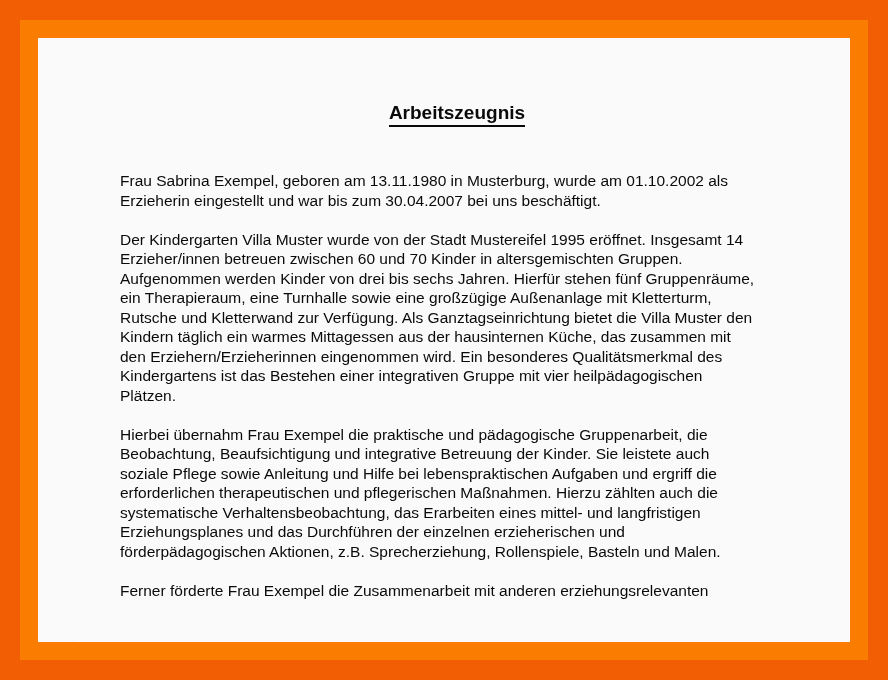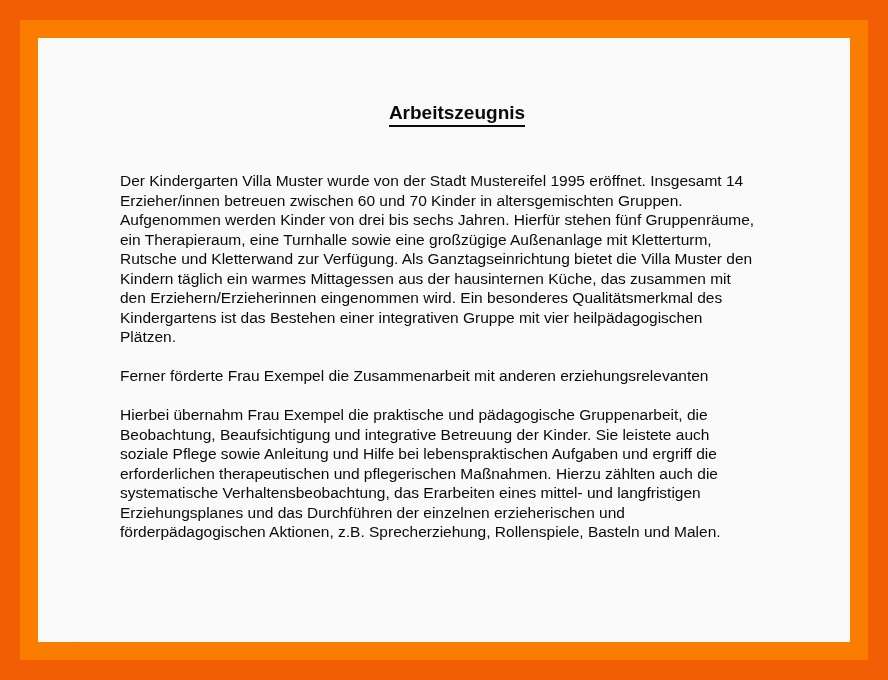--- a/index.html
+++ b/index.html
@@ -69,33 +69,35 @@
 <body>
 
 <div class="frame-outer">
   <div class="frame-inner">
     <div class="page">
       <div class="watermark">vorlage</div>
       <div class="content">
         <h1 class="doc-title">
           <span class="title-text">Arbeitszeugnis</span>
         </h1>
+        <div class="para">Frau Sabrina Exempel, geboren am 13.11.1980 in Musterburg, wurde am 01.10.2002 als
+Erzieherin eingestellt und war bis zum 30.04.2007 bei uns beschäftigt.</div>
         <div class="para">Der Kindergarten Villa Muster wurde von der Stadt Mustereifel 1995 eröffnet. Insgesamt 14
 Erzieher/innen betreuen zwischen 60 und 70 Kinder in altersgemischten Gruppen.
 Aufgenommen werden Kinder von drei bis sechs Jahren. Hierfür stehen fünf Gruppenräume,
 ein Therapieraum, eine Turnhalle sowie eine großzügige Außenanlage mit Kletterturm,
 Rutsche und Kletterwand zur Verfügung. Als Ganztagseinrichtung bietet die Villa Muster den
 Kindern täglich ein warmes Mittagessen aus der hausinternen Küche, das zusammen mit
 den Erziehern/Erzieherinnen eingenommen wird. Ein besonderes Qualitätsmerkmal des
 Kindergartens ist das Bestehen einer integrativen Gruppe mit vier heilpädagogischen
 Plätzen.</div>
-        <div class="para">Ferner förderte Frau Exempel die Zusammenarbeit mit anderen erziehungsrelevanten</div>
         <div class="para">Hierbei übernahm Frau Exempel die praktische und pädagogische Gruppenarbeit, die
 Beobachtung, Beaufsichtigung und integrative Betreuung der Kinder. Sie leistete auch
 soziale Pflege sowie Anleitung und Hilfe bei lebenspraktischen Aufgaben und ergriff die
 erforderlichen therapeutischen und pflegerischen Maßnahmen. Hierzu zählten auch die
 systematische Verhaltensbeobachtung, das Erarbeiten eines mittel- und langfristigen
 Erziehungsplanes und das Durchführen der einzelnen erzieherischen und
 förderpädagogischen Aktionen, z.B. Sprecherziehung, Rollenspiele, Basteln und Malen.</div>
+        <div class="para">Ferner förderte Frau Exempel die Zusammenarbeit mit anderen erziehungsrelevanten</div>
       </div>
     </div>
   </div>
 </div>
 
 </body></html>

